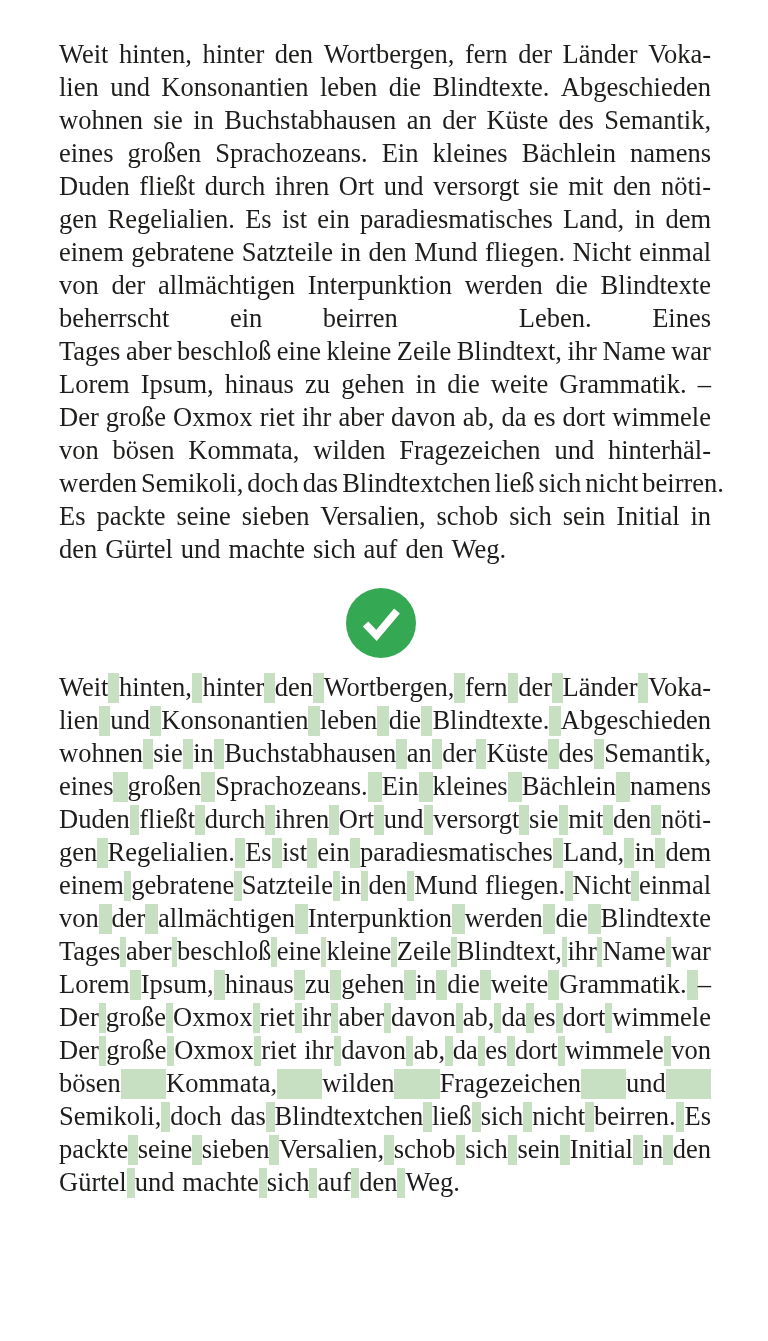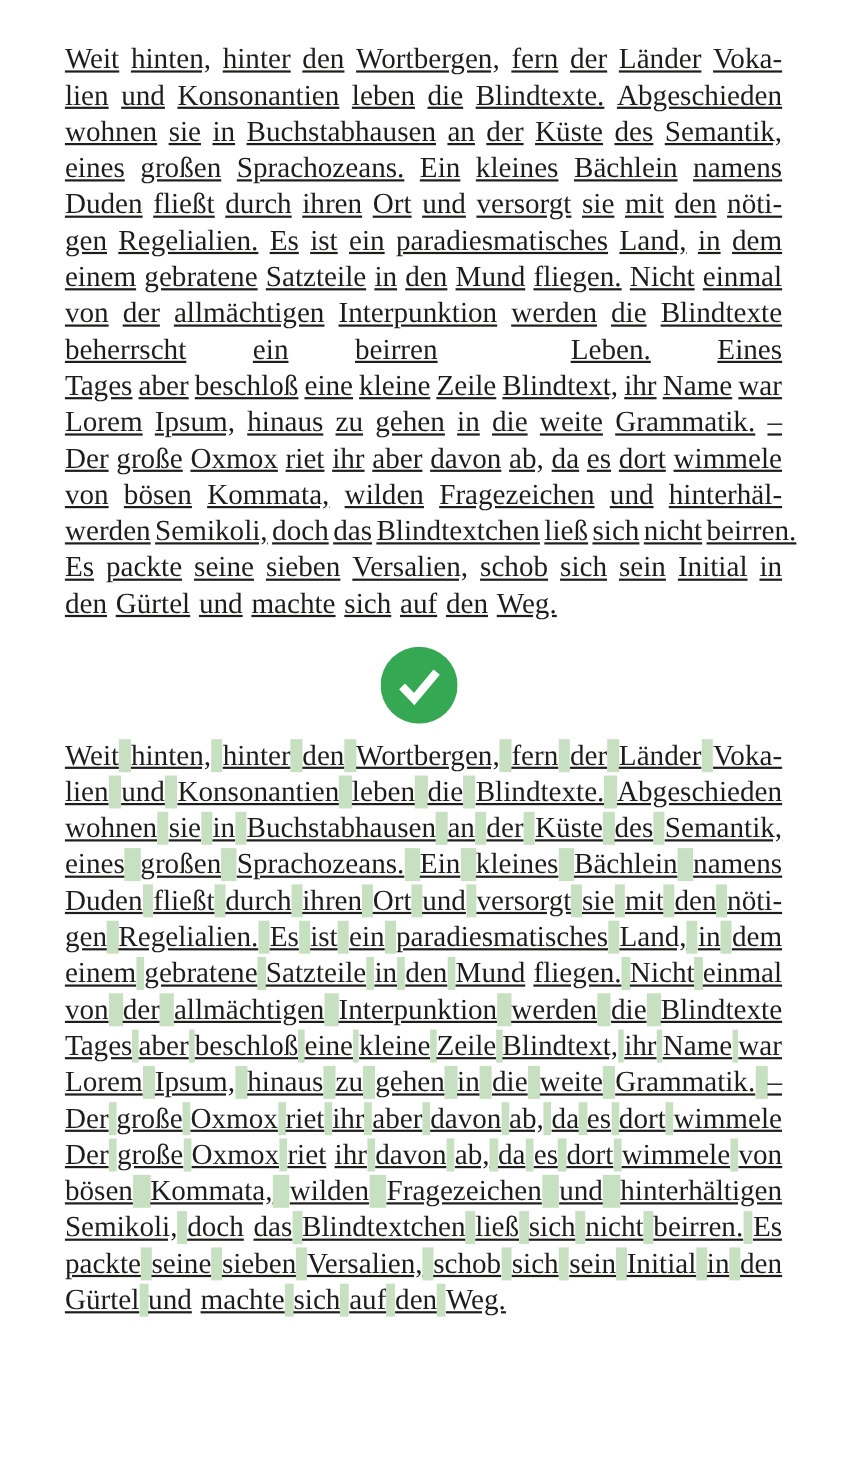--- a/index.html
+++ b/index.html
@@ -22,24 +22,23 @@
   .para{
     position:absolute;
     left:59px;
     width:652px;
     font-size:26.5px;
   }
   #para-original{top:37px;}
   #para-diff{top:670px;}
   .line{
     display:flex;
-    align-items:center;
+    align-items:flex-end;
     height:33px;
     overflow:visible;
-    text-decoration:underline;
   }
   .word{
     flex:0 0 auto;
     white-space:pre;
   }
   .gap{
     flex:1 1 0.2em;
     min-width:4px;
     height:30px;
     background:transparent;
@@ -608,21 +607,20 @@
       <span class="word">bösen</span>
       <span class="gap hl"></span>
       <span class="word">Kommata,</span>
       <span class="gap hl"></span>
       <span class="word">wilden</span>
       <span class="gap hl"></span>
       <span class="word">Fragezeichen</span>
       <span class="gap hl"></span>
       <span class="word">und</span>
       <span class="gap hl"></span>
-      <span class="word">hinterhältigen</span>
     </div>
     <div class="line">
       <span class="word">Semikoli,</span>
       <span class="gap hl"></span>
       <span class="word">doch</span>
       <span class="gap"></span>
       <span class="word">das</span>
       <span class="gap hl"></span>
       <span class="word">Blindtextchen</span>
       <span class="gap hl"></span>

